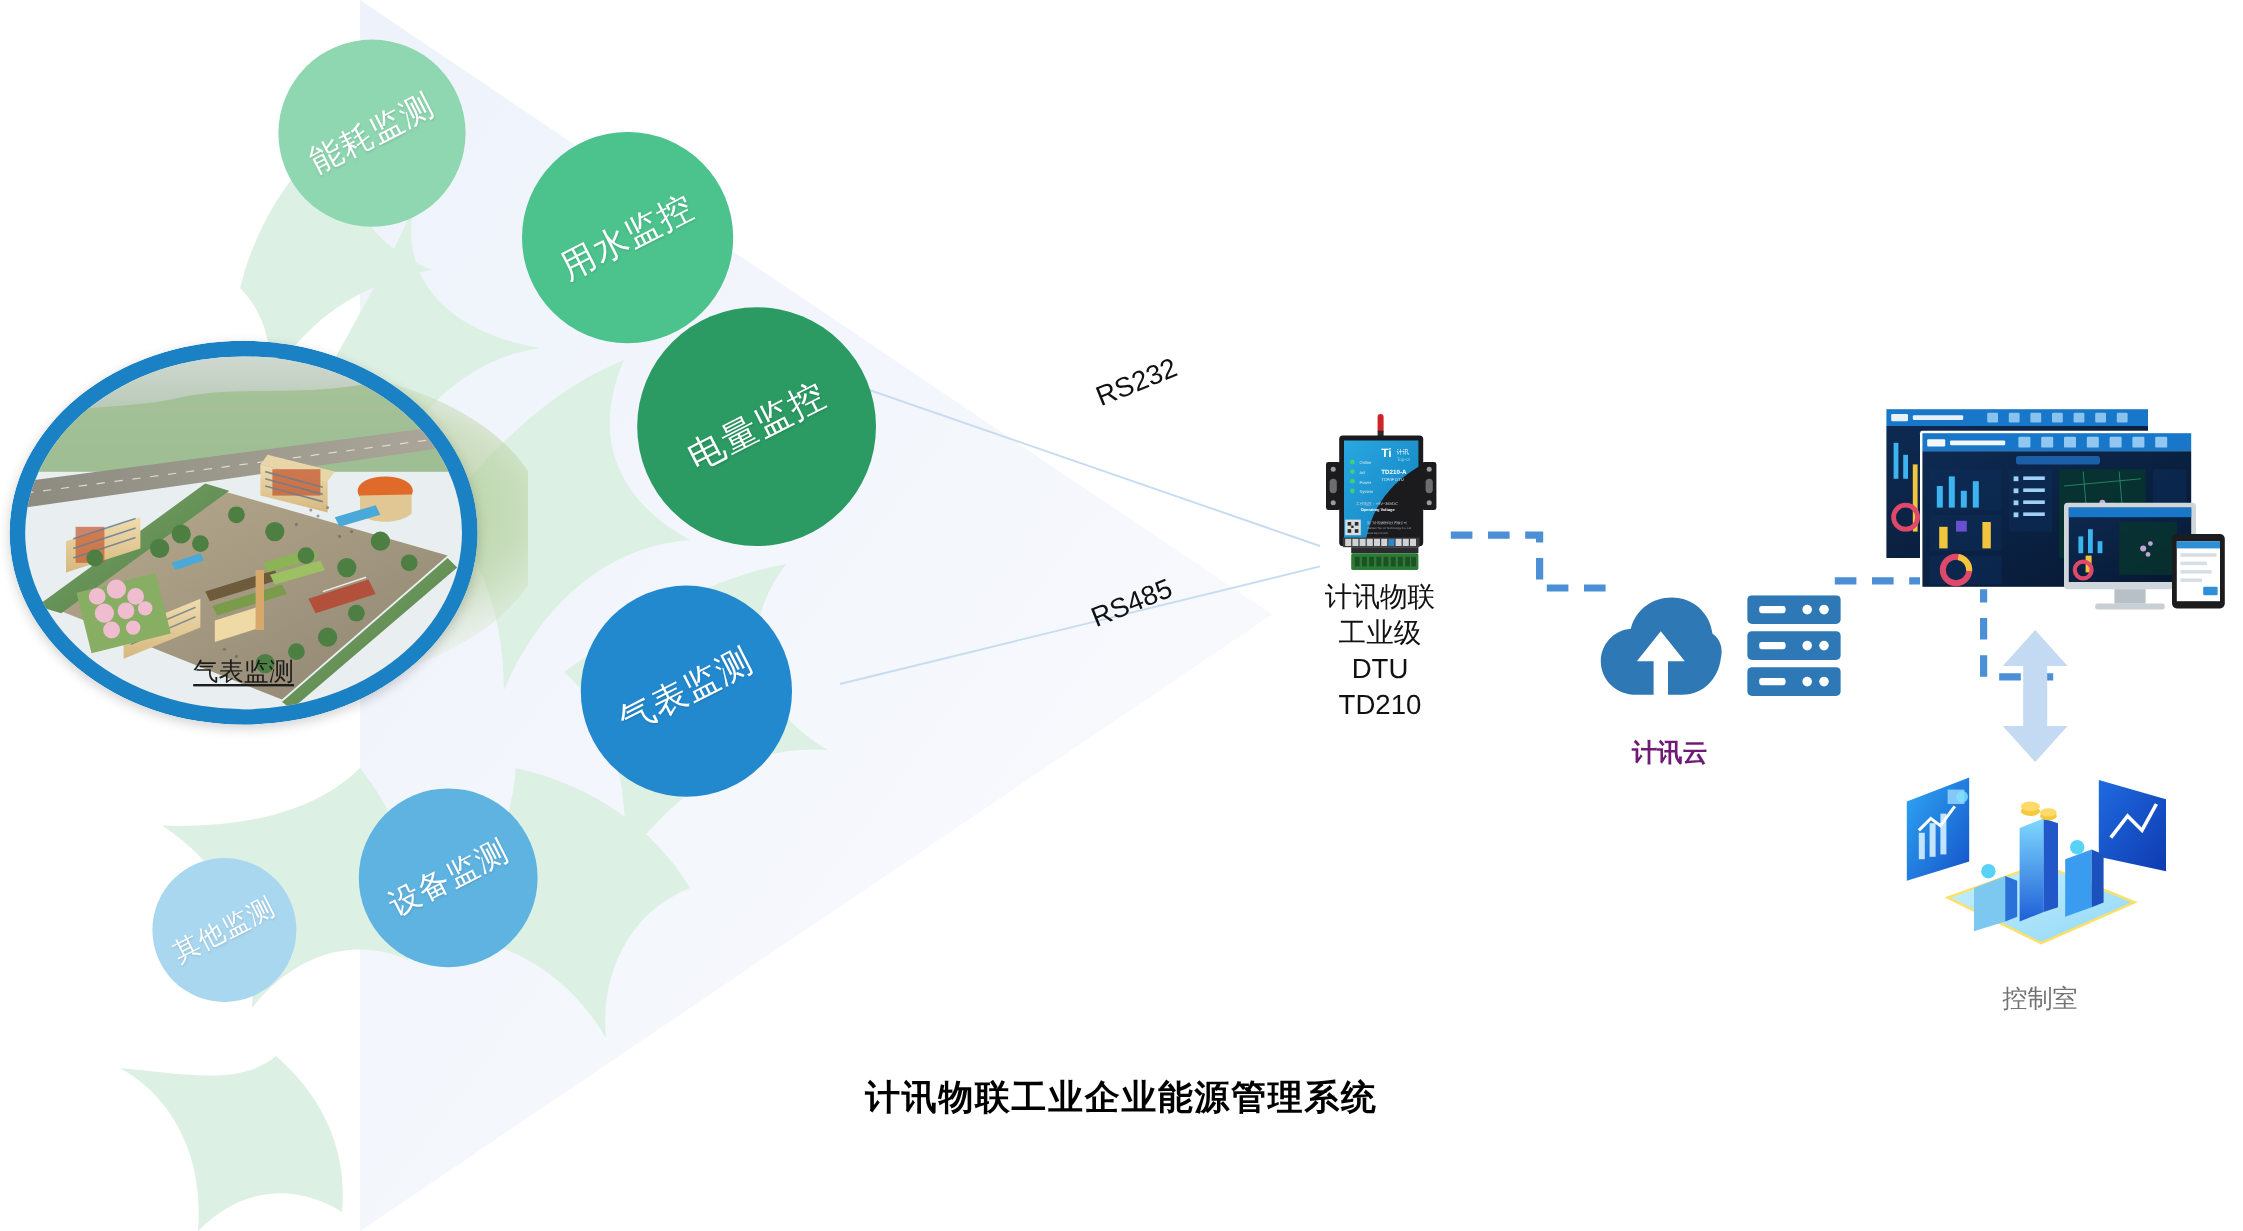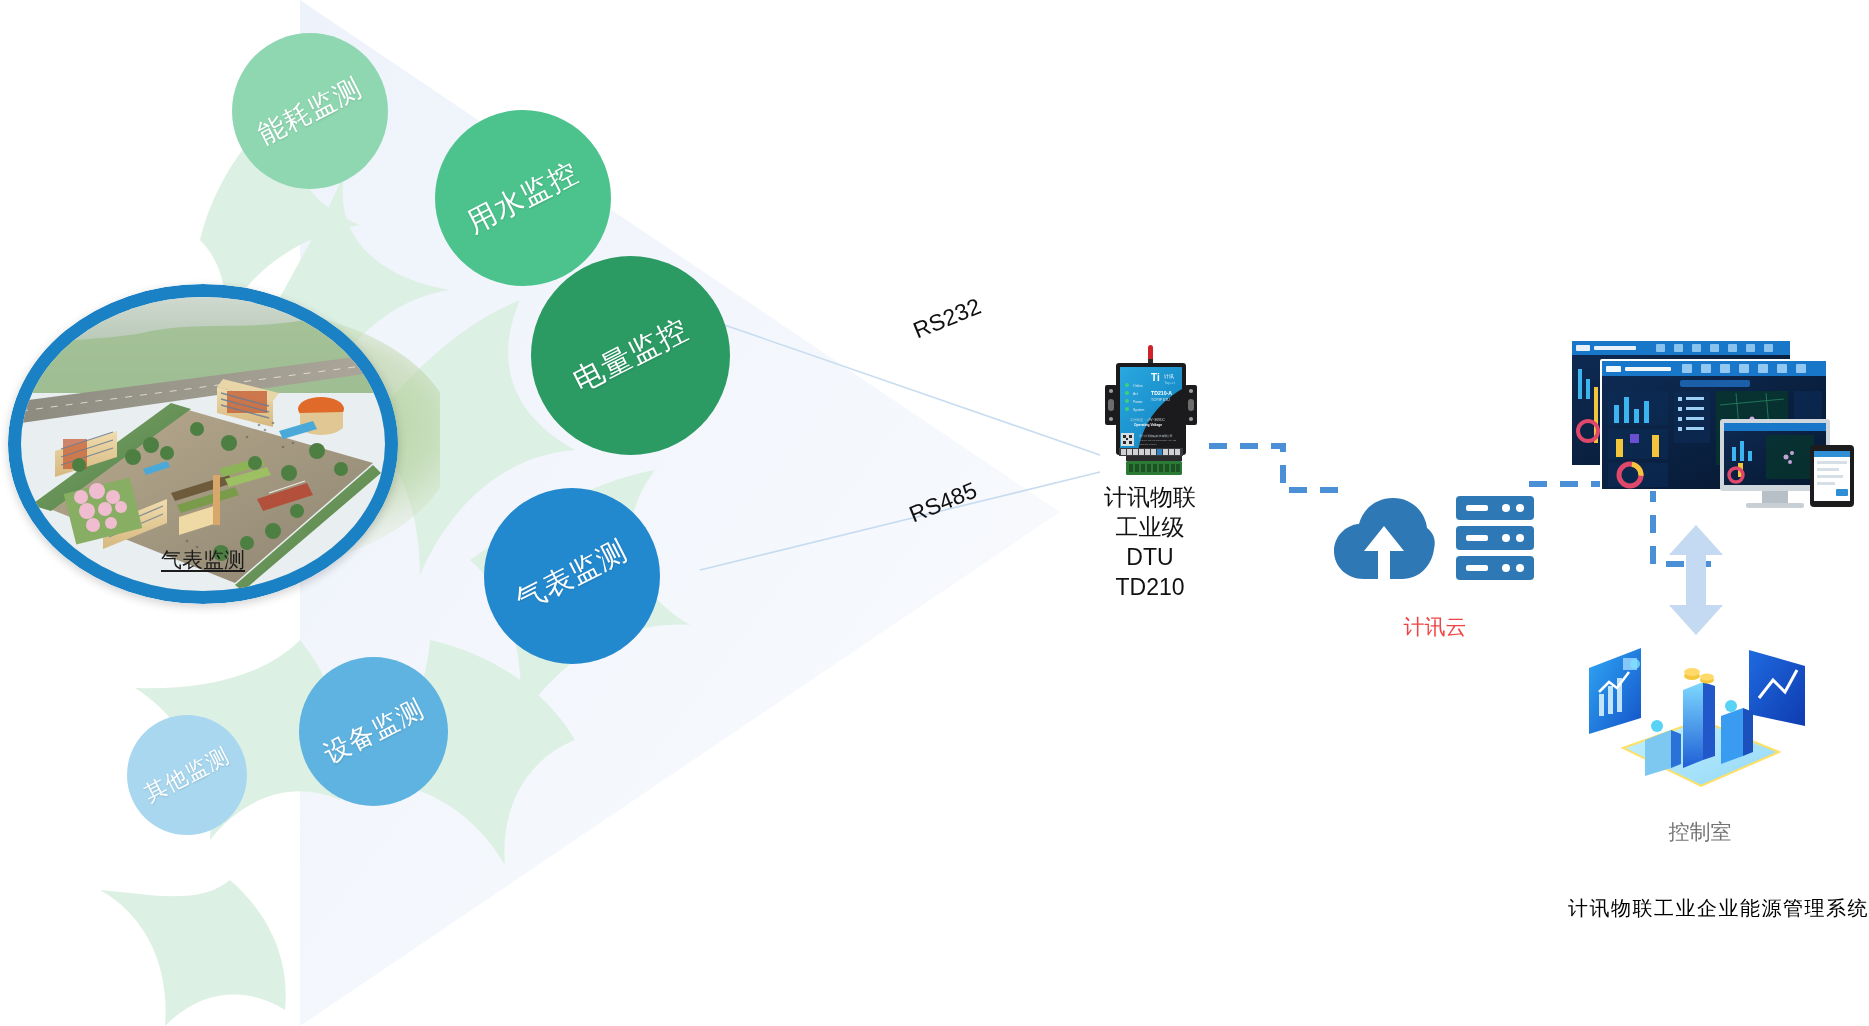--- a/index.html
+++ b/index.html
@@ -104,37 +104,37 @@
   #dtu-caption div { white-space: nowrap; }
 
   
   .flow { position: absolute; z-index: 3; pointer-events: none; }
 
   
   #cloud-icon  { position: absolute; left: 1330px; top: 495px; width: 108px; height: 90px; z-index: 5; }
   #server-icon { position: absolute; left: 1456px; top: 496px; width: 78px; height: 85px; z-index: 5; }
   #cloud-label {
     position: absolute; left: 1360px; top: 613px; width: 150px;
-    text-align: center; font-size: 21px; color: #ef4444; z-index: 6;
+    text-align: left; font-size: 21px; color: #701a75; z-index: 6; font-weight: bold;
   }
 
   
   #screens { position: absolute; left: 1570px; top: 335px; width: 290px; height: 190px; z-index: 5; }
   #vertarrow { position: absolute; left: 1665px; top: 525px; width: 62px; height: 110px; z-index: 4; }
   #city { position: absolute; left: 1583px; top: 630px; width: 230px; height: 175px; z-index: 5; }
   #ctrl-label {
     position: absolute; left: 1590px; top: 818px; width: 220px;
     text-align: center; font-size: 21px; color: #737373; z-index: 6;
   }
 
   
   #main-title {
     position: absolute; left: 0; right: 0; top: 895px;
-    text-align: right; z-index: 7;
-    font-size: 20px; font-weight: normal; color: #000;
+    text-align: center; z-index: 7;
+    font-size: 29px; font-weight: bold; color: #000;
     letter-spacing: 1.5px;
   }
 </style>
 </head>
 <body>
 
 <div id="stage">
 
   <svg class="bg-wedge" viewBox="0 0 1100 1026">
     <defs>

